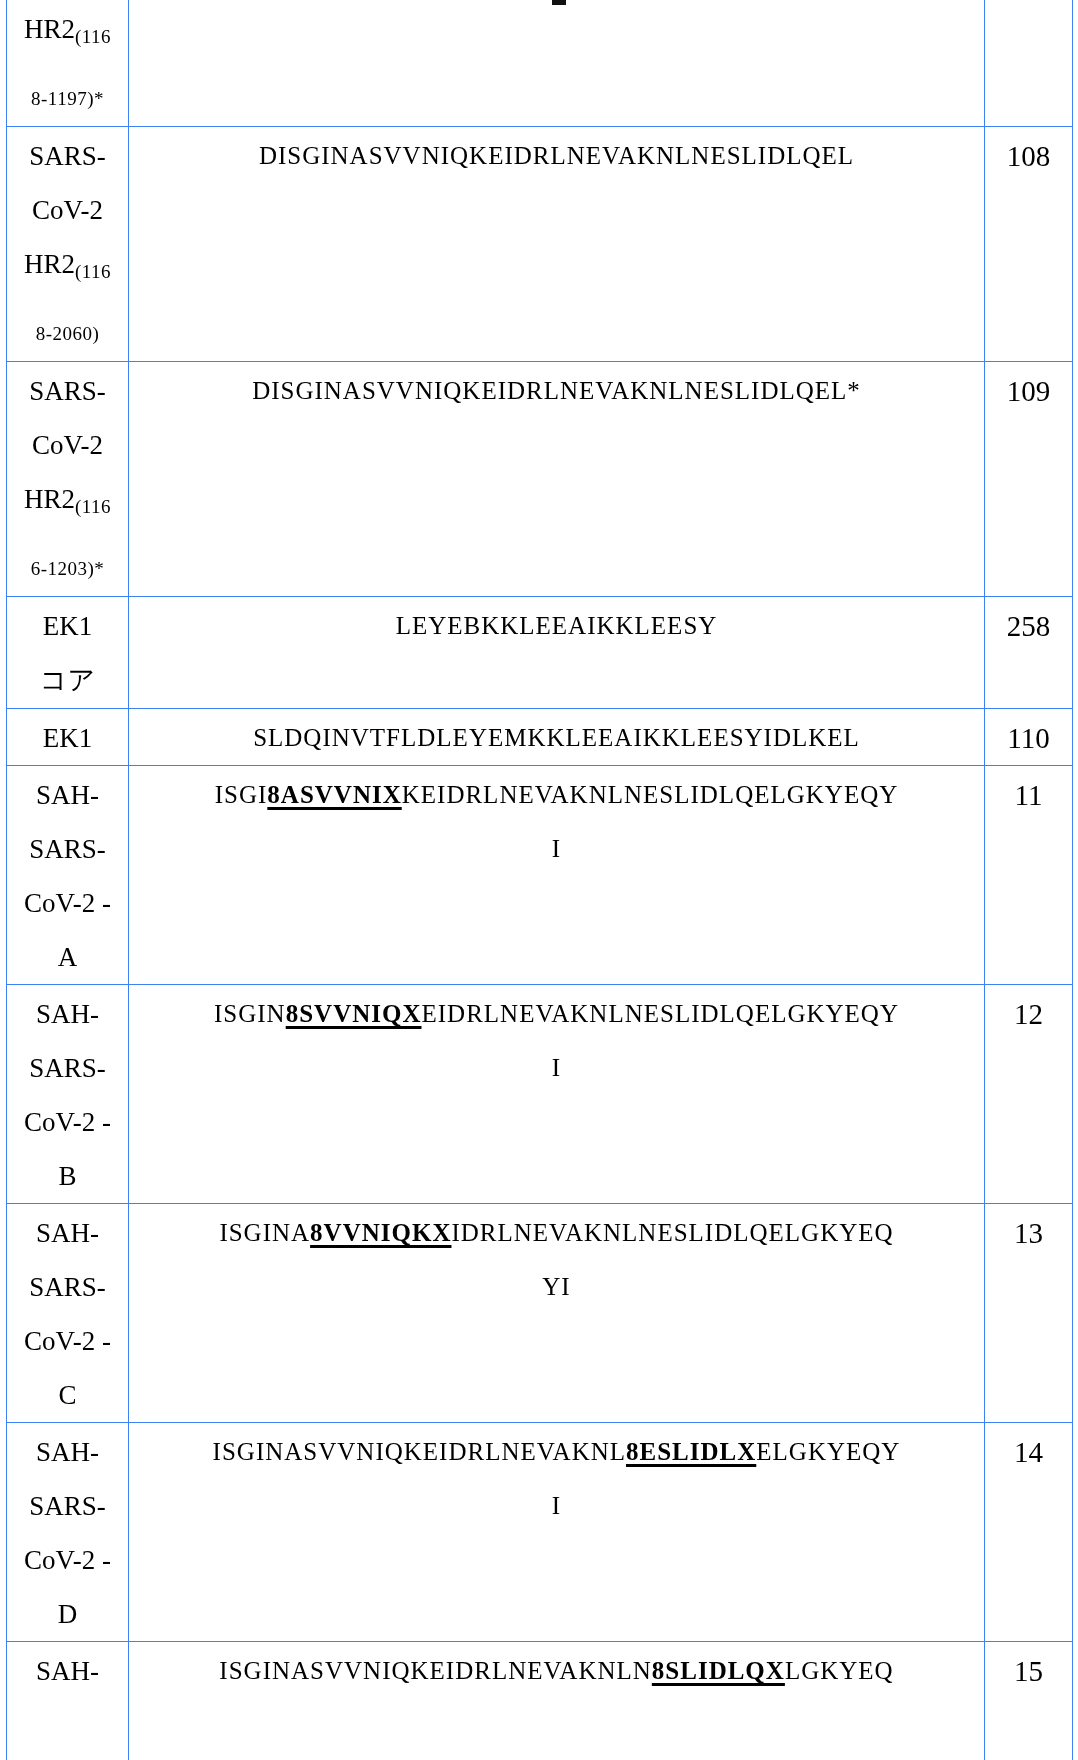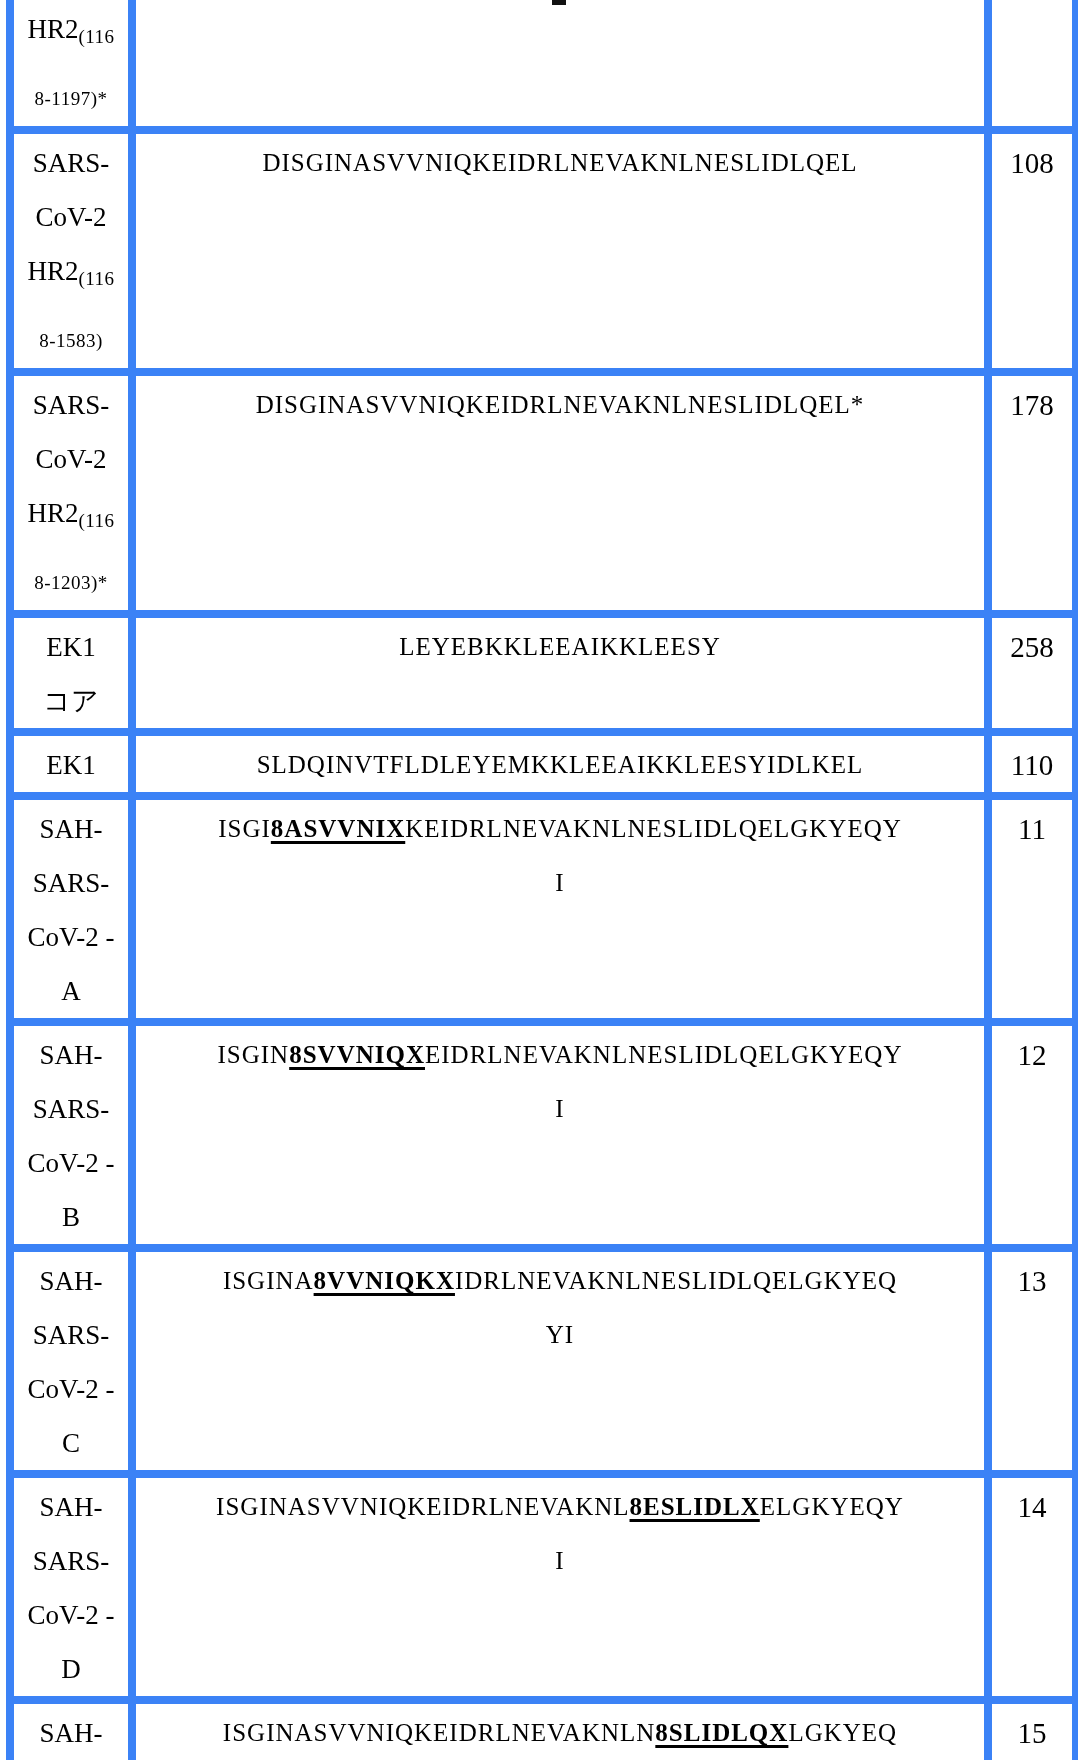--- a/index.html
+++ b/index.html
@@ -18,21 +18,21 @@
     background: #111111;
   }
   table.seq-table {
     position: absolute;
     left: 6px; top: 0;
     width: 1066px;
     border-collapse: collapse;
     table-layout: fixed;
   }
   td {
-    border: 8px solid #3b82f6;
+    border: 1px solid #3b82f6;
     vertical-align: top;
     text-align: center;
     overflow: hidden;
   }
   tr.first-row td { border-top: none; }
   td.name {
     width: 122px;
     font-size: 27px;
     line-height: 54px;
     padding-top: 2px;
@@ -82,39 +82,39 @@
     </td>
     <td class="seq"></td>
     <td class="num"><span></span></td>
   </tr>
 
   <tr style="height:218px">
     <td class="name">
       <div class="name-line"><span>SARS-</span></div>
       <div class="name-line"><span>CoV-2</span></div>
       <div class="name-line"><span>HR2</span><span class="sub">(116</span></div>
-      <div class="name-line"><span class="sub">8-1583)</span></div>
+      <div class="name-line"><span class="sub">8-2060)</span></div>
     </td>
     <td class="seq">
       <div class="seq-line1"><span>DISGINASVVNIQKEIDRLNEVAKNLNESLIDLQEL</span></div>
     </td>
     <td class="num"><span>108</span></td>
   </tr>
 
   <tr style="height:218px">
     <td class="name">
       <div class="name-line"><span>SARS-</span></div>
       <div class="name-line"><span>CoV-2</span></div>
       <div class="name-line"><span>HR2</span><span class="sub">(116</span></div>
-      <div class="name-line"><span class="sub">8-1203)*</span></div>
+      <div class="name-line"><span class="sub">6-1203)*</span></div>
     </td>
     <td class="seq">
       <div class="seq-line1"><span>DISGINASVVNIQKEIDRLNEVAKNLNESLIDLQEL*</span></div>
     </td>
-    <td class="num"><span>178</span></td>
+    <td class="num"><span>109</span></td>
   </tr>
 
   <tr style="height:112px">
     <td class="name">
       <div class="name-line"><span>EK1</span></div>
       <div class="name-line"><span>コア</span></div>
     </td>
     <td class="seq">
       <div class="seq-line1"><span>LEYEBKKLEEAIKKLEESY</span></div>
     </td>

